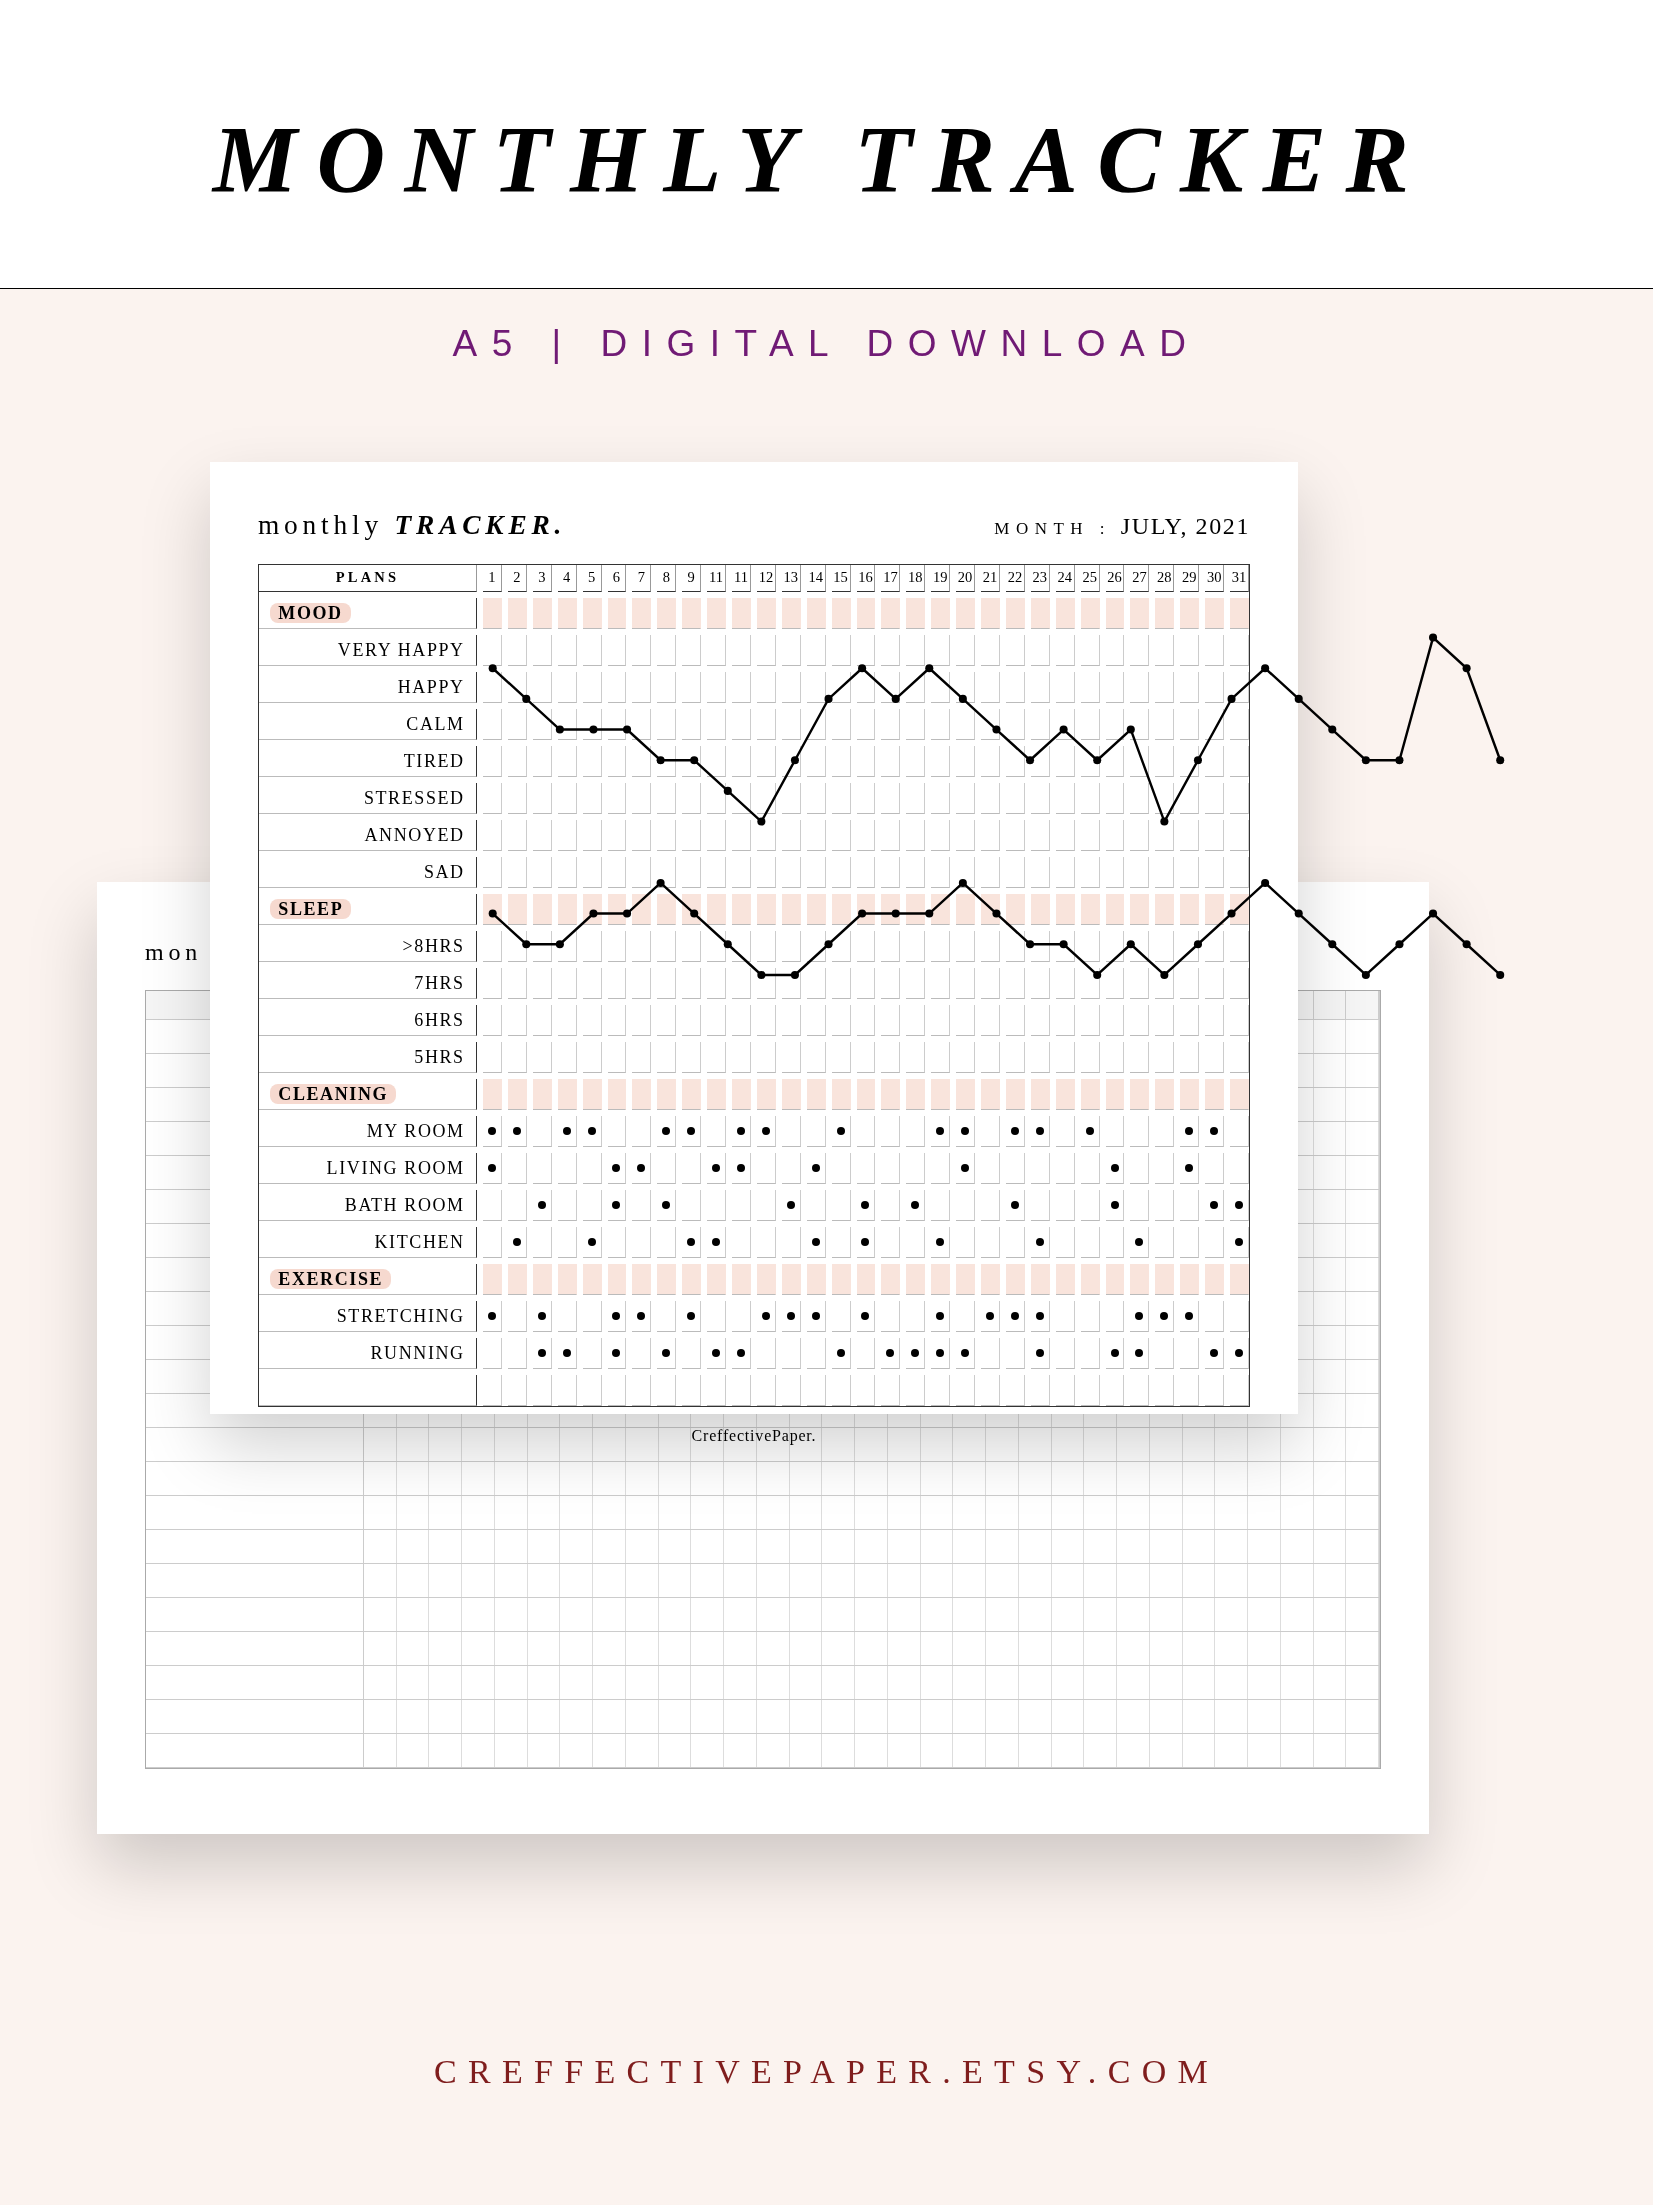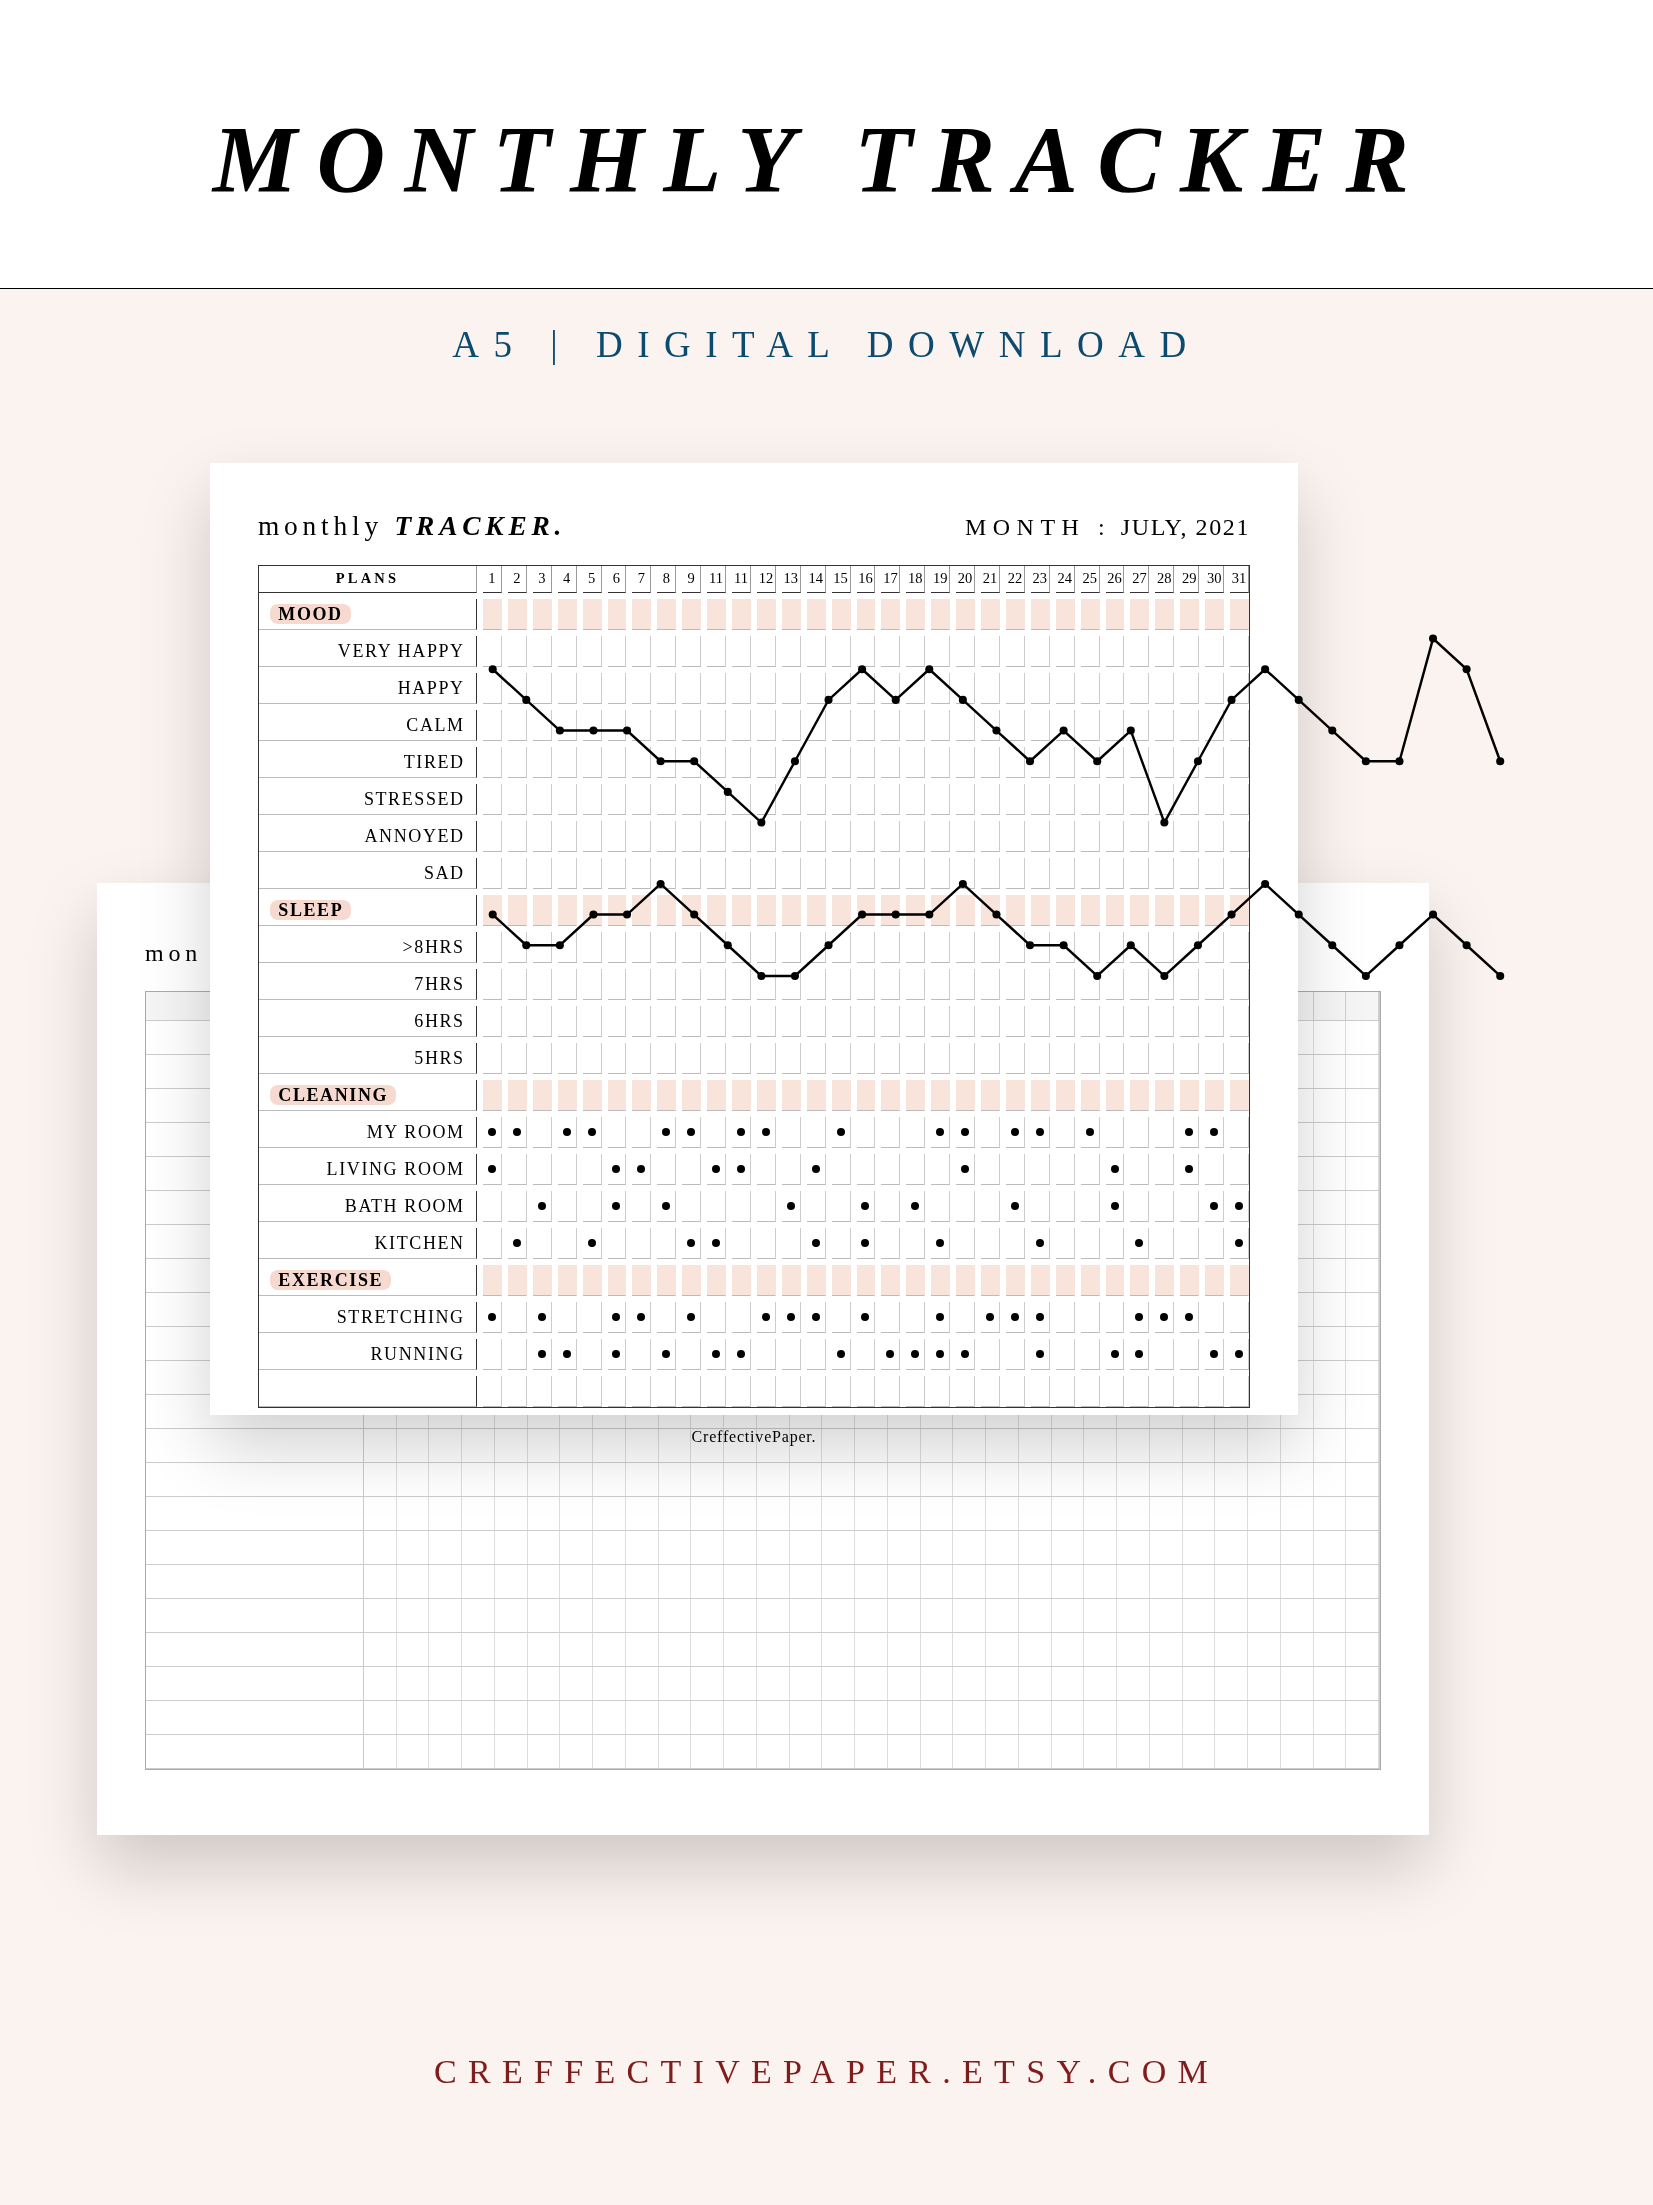--- a/index.html
+++ b/index.html
@@ -23,22 +23,22 @@
     letter-spacing: 19.4px;
     font-weight: 700;
     font-style: italic;
     font-family: "Didot", "Bodoni MT", Georgia, serif;
   }
   .subheader {
     text-align: center;
     padding: 34px 0 0 0;
     font-size: 37px;
     letter-spacing: 14.5px;
-    font-family: Liberation Serif, serif;
-    color: #0c4a6e;
+    font-family: Liberation Sans, sans-serif;
+    color: #701a75;
   }
 
   
   .stage {
     position: relative;
     width: 100%;
     height: 1534px;
     margin-top: 65px;
   }
 
@@ -104,21 +104,21 @@
     align-items: baseline;
     margin-bottom: 22.6px;
   }
   .pg-title {
     font-size: 27.4px;
     letter-spacing: 4.8px;
   }
   .pg-title .light { font-weight: 400; }
   .pg-title .bold  { font-weight: 700; font-style: italic; }
   .pg-month-label {
-    font-size: 24px;
+    font-size: 17px;
     letter-spacing: 6.5px;
   }
   .pg-month-value {
     font-family: "Comic Sans MS", "Marker Felt", cursive;
     font-size: 24px;
     letter-spacing: 1.6px;
     margin-left: 6.5px;
   }
 
   

